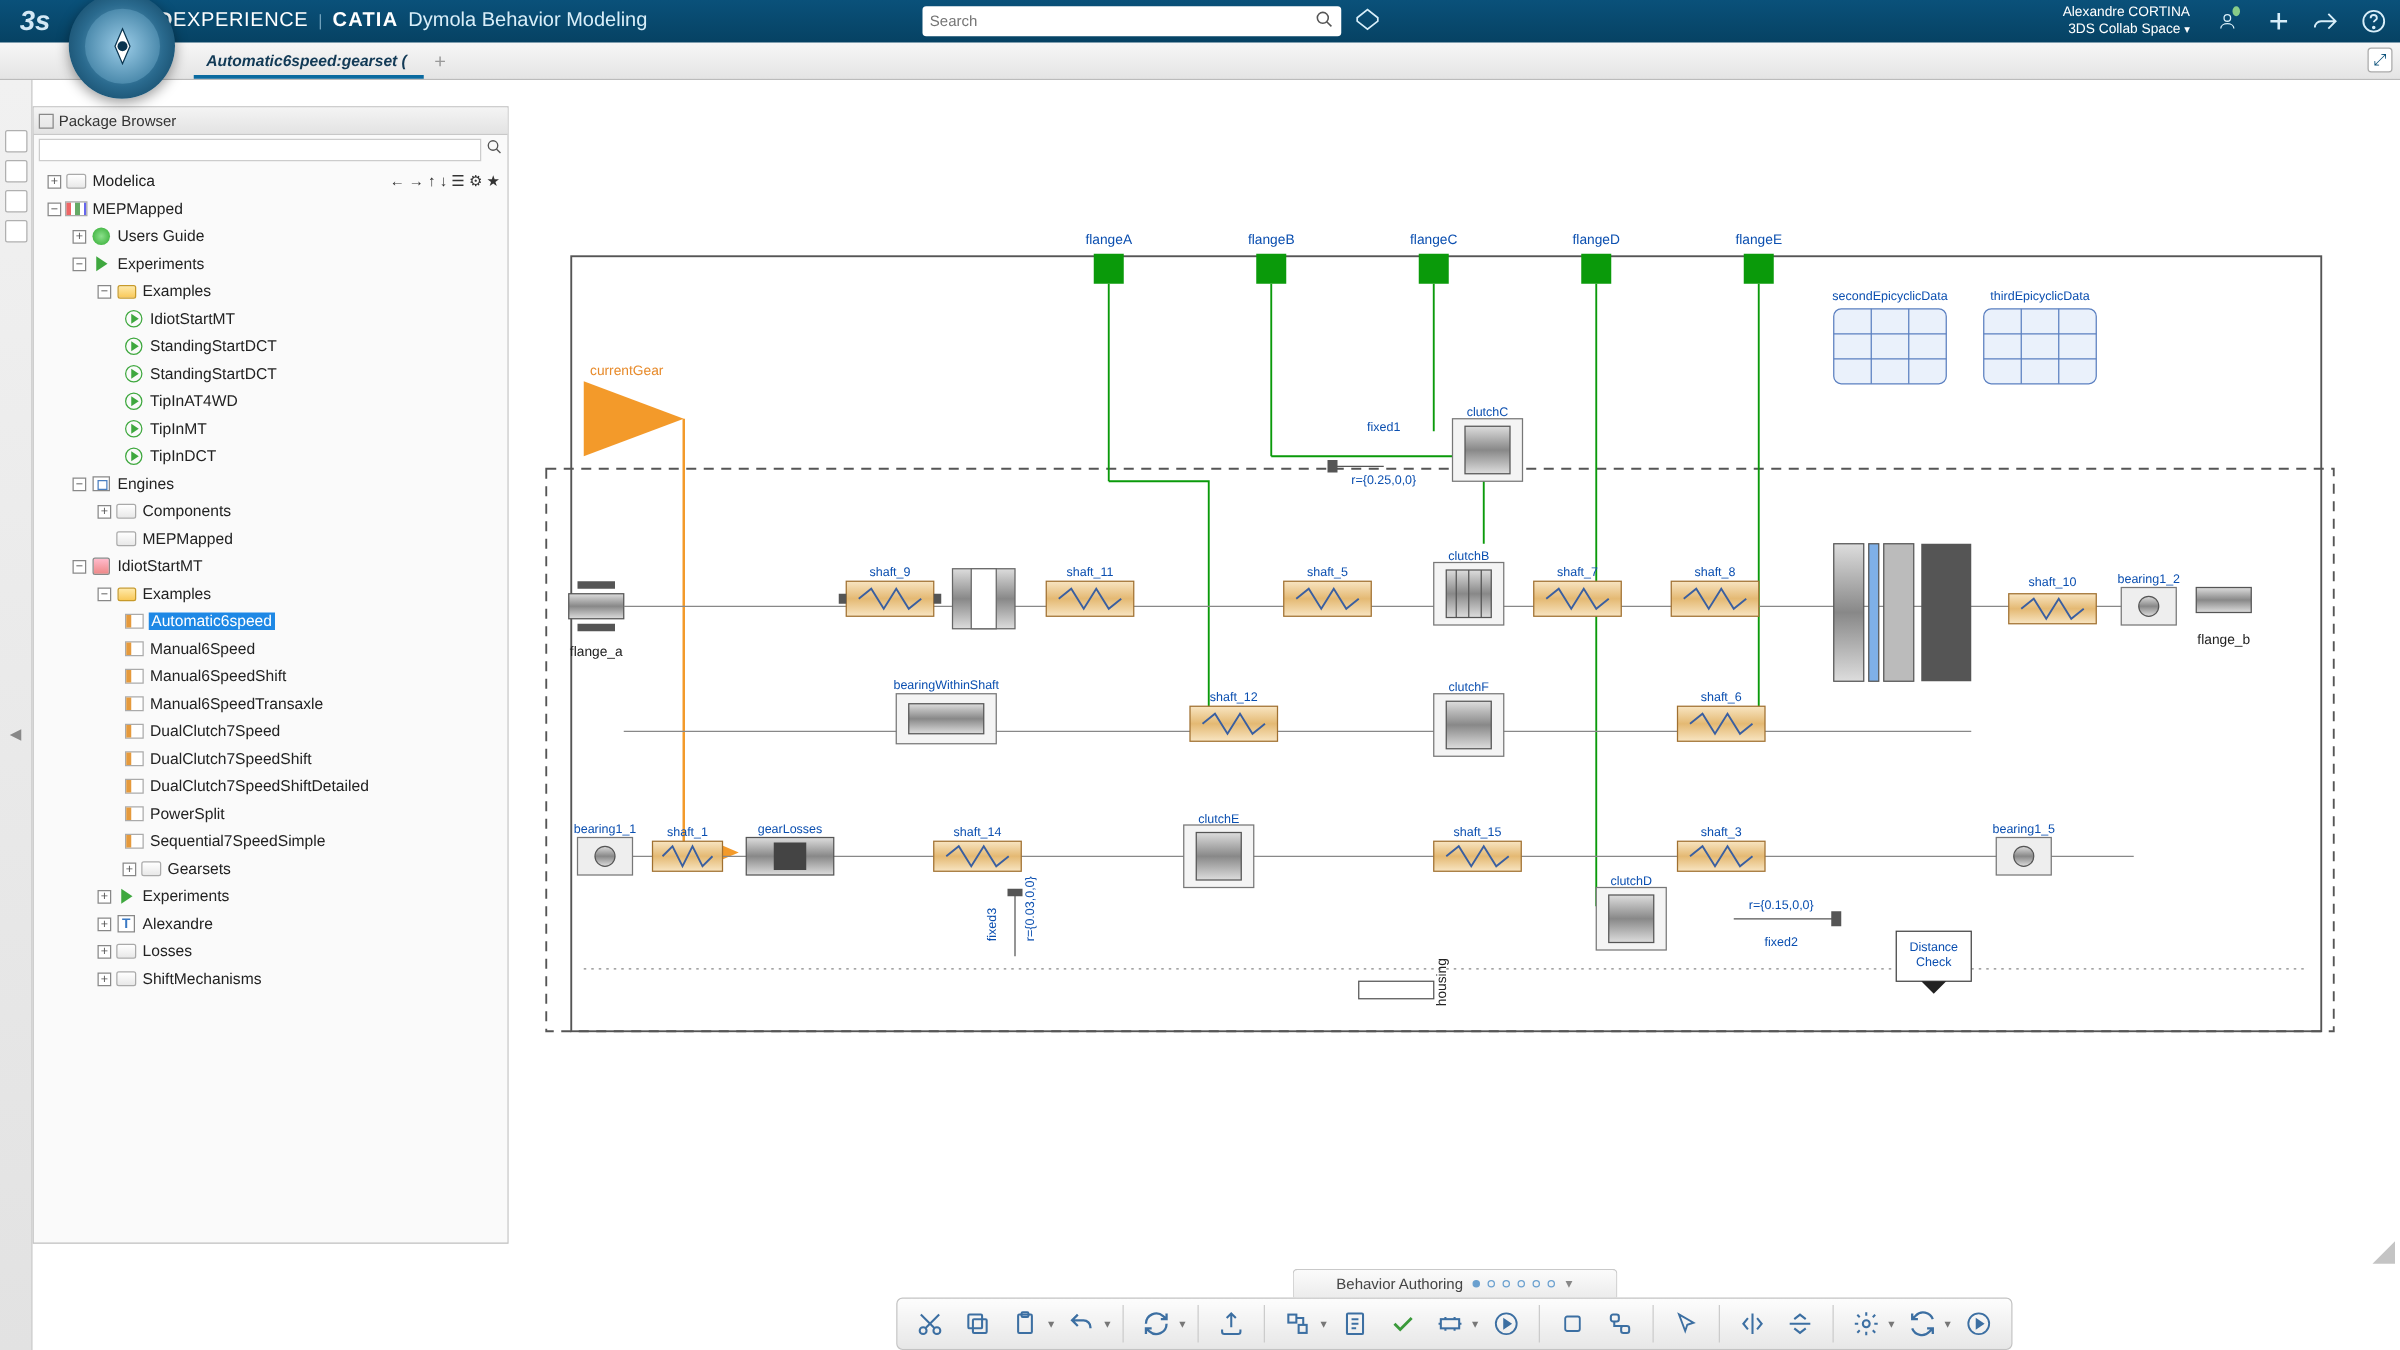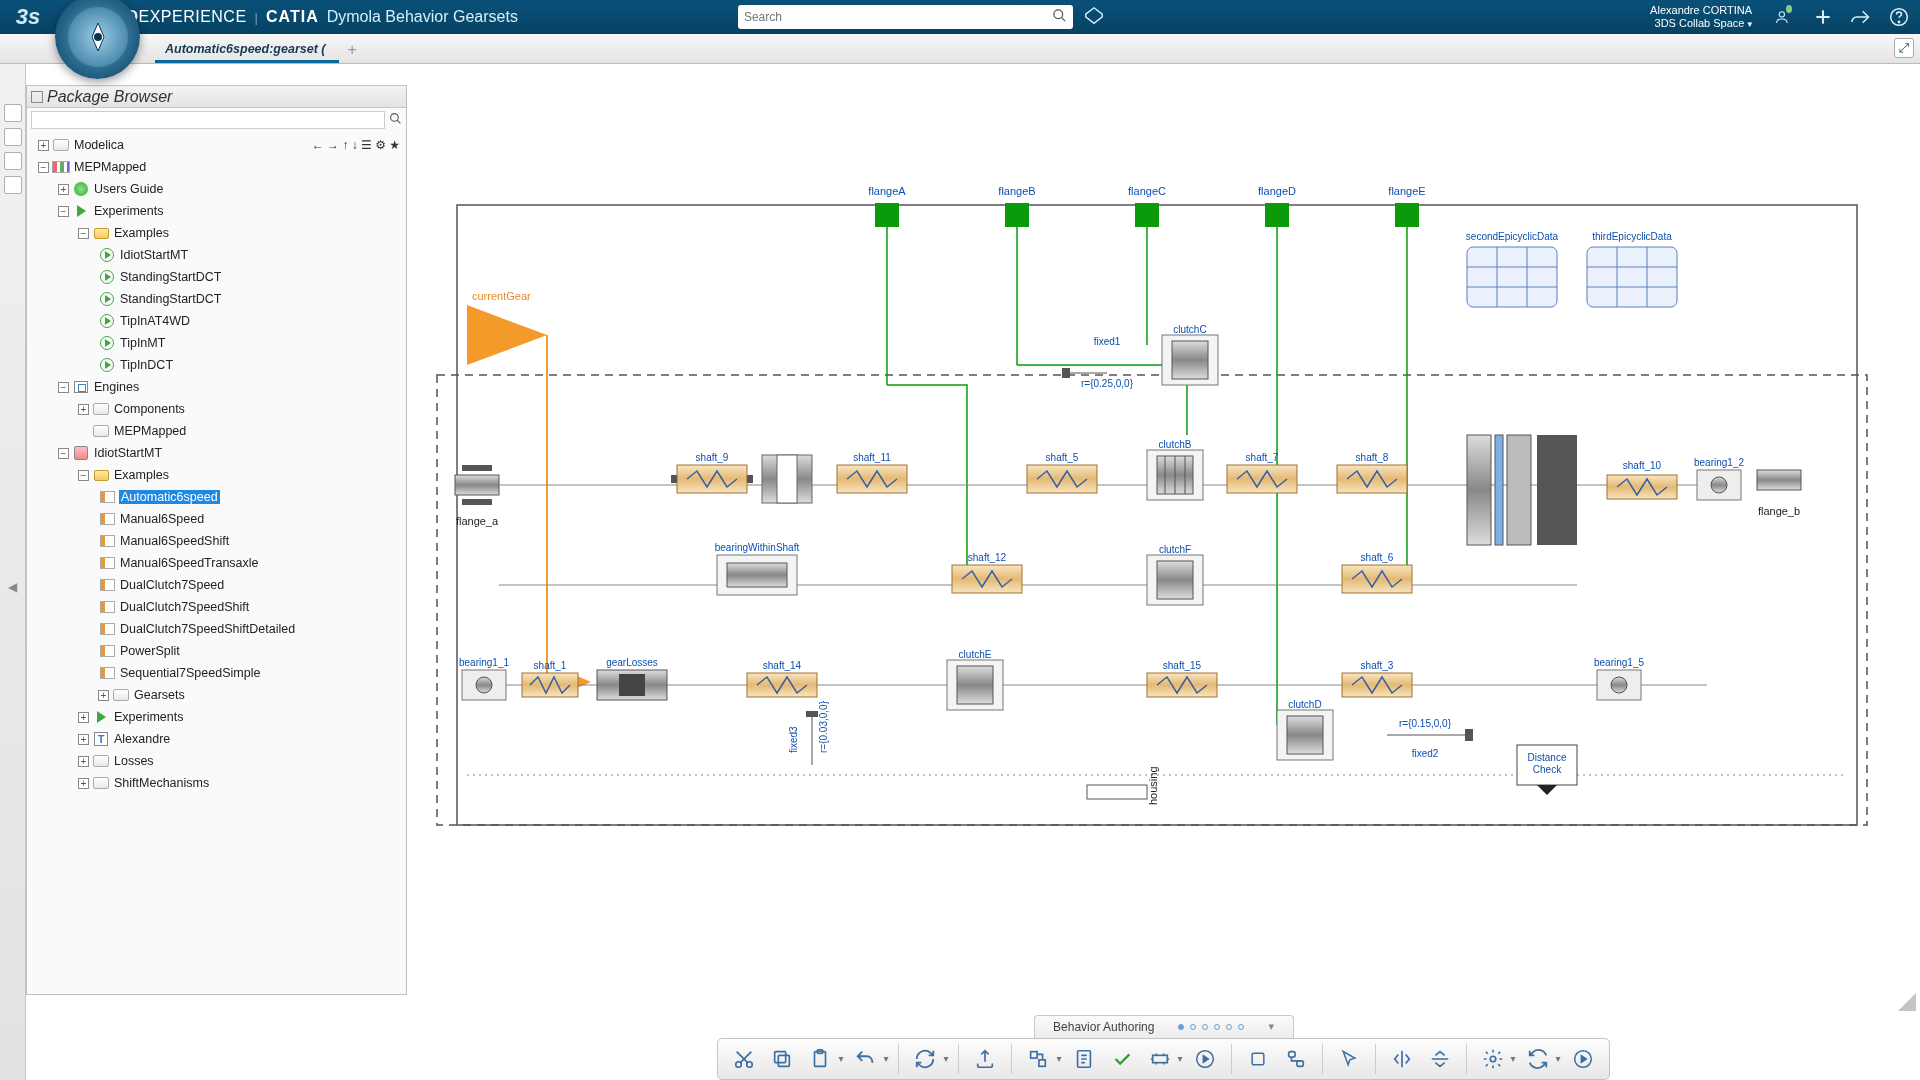--- a/index.html
+++ b/index.html
@@ -31,21 +31,21 @@
 .tab-add { margin-left:8px; color:#999; font-size:16px; padding-bottom:4px;}
 .tab-strip .maxico { position:absolute; right:6px; top:4px; width:20px; height:20px; border:1px solid #aaa; display:flex; align-items:center; justify-content:center; color:#0a517a; font-size:13px; border-radius:3px; background:#fff;}
 
 
 .left-rail { position:absolute; left:0; top:64px; width:26px; background:linear-gradient(#f1f1f1,#e2e2e2); border-right:1px solid #c5c5c5; display:flex; flex-direction:column; align-items:center; padding-top:40px; gap:6px; height:calc(100% - 64px);}
 .left-rail .ritem { width:18px; height:18px; border:1px solid #b0b0b0; background:#fff; border-radius:2px; }
 .rail-arrow { margin-top:380px; color:#888; font-size:12px; }
 
 
 .pkg-panel { position:absolute; left:26px; top:85px; width:381px; height:910px; background:#fafafa; border:1px solid #c0c0c0; display:flex; flex-direction:column; }
-.pkg-title { height:22px; background:linear-gradient(#f4f4f4,#e3e3e3); border-bottom:1px solid #c8c8c8; display:flex; align-items:center; font-size:16px; color:#333; padding-left:4px; gap:4px;font-style:italic;}
+.pkg-title { height:22px; background:linear-gradient(#f4f4f4,#e3e3e3); border-bottom:1px solid #c8c8c8; display:flex; align-items:center; font-size:12px; color:#333; padding-left:4px; gap:4px;}
 .pkg-title .sq { width:12px; height:12px; border:1px solid #888; }
 .pkg-search { height:24px; display:flex; align-items:center; padding:2px 4px; gap:4px; }
 .pkg-search input { flex:1; height:18px; border:1px solid #ccc; font-size:11px; padding:0 4px;}
 .pkg-tree { flex:1; overflow:auto; font-size:12.5px; color:#222; padding:2px 0 0 2px; }
 .node { display:flex; align-items:center; height:22px; padding-left:4px; gap:3px; white-space:nowrap;}
 .tw { width:11px; height:11px; border:1px solid #888; font-size:10px; line-height:9px; text-align:center; color:#555; background:#fff; flex-shrink:0;}
 .iw { width:18px; height:16px; flex-shrink:0; display:flex; align-items:center; justify-content:center; }
 .node.sel .lbl { background:#1e88e5; color:#fff; padding:0 2px; }
 .ind { display:inline-block; }
 .toolbar-row { display:flex; gap:5px; margin-left:auto; margin-right:6px; font-size:12px; color:#333;}
@@ -65,21 +65,21 @@
 .ic-dots { width:18px; height:12px; background:linear-gradient(90deg,#e66 0 4px,#fff 4px 7px,#6a6 7px 11px,#fff 11px 14px,#66e 14px 18px); border:1px solid #aaa;}
 .ic-T { width:14px;height:14px;border:1px solid #888;background:#fff;color:#3b79c4;font-weight:bold;font-size:11px;text-align:center;line-height:12px;}
 
 
 .canvas { position:absolute; left:407px; top:85px; right:0; bottom:65px; background:#fff; }
 .canvas svg { width:100%; height:100%; }
 .resize-tri { position:absolute; right:4px; bottom:4px; width:0; height:0; border-right:18px solid #c4c4c4; border-top:18px solid transparent;}
 
 
 .bottom-zone { position:absolute; left:407px; right:0; bottom:0; height:65px; display:flex; flex-direction:column; align-items:center;}
-.bzone-label { height:24px; width:260px; background:linear-gradient(#fbfbfb,#ececec); border:1px solid #c9c9c9; border-bottom:none; border-radius:4px 4px 0 0; display:flex; align-items:center; justify-content:center; gap:24px; font-size:12px; color:#444;}
+.bzone-label { height:24px; width:260px; background:linear-gradient(#fbfbfb,#ececec); border:1px solid #c9c9c9; border-bottom:none; border-radius:4px 4px 0 0; display:flex; align-items:center; justify-content:center; gap:8px; font-size:12px; color:#444;}
 .dotset { display:flex; gap:6px; align-items:center;}
 .dot { width:6px; height:6px; border-radius:50%; border:1px solid #6aa0cf;}
 .dot.f { background:#6aa0cf;}
 .tool-bar { height:44px; background:linear-gradient(#fdfdfd,#e7e7e7); border:1px solid #c3c3c3; border-radius:5px; display:flex; align-items:center; padding:0 10px; gap:6px;}
 .tbtn { width:32px; height:32px; display:flex; align-items:center; justify-content:center; border-radius:3px; color:#3c6fa2; }
 .tsep { width:1px; height:30px; background:#ccc; margin:0 4px;}
 .tdd { font-size:10px; color:#777; margin-left:-4px;}
 
 
 .d-lbl { font-size:11px; fill:#0b4fb0; font-family:Arial; }
@@ -94,21 +94,21 @@
   <div class="compass">
     <svg width="40" height="40" viewBox="0 0 40 40">
         <polygon points="20,6 26,20 20,34 14,20" fill="#fff" stroke="#0a3550"></polygon>
         <circle cx="20" cy="20" r="4" fill="#0a3550"></circle>
       </svg>
   </div>
   <div class="brand-block">
     <span class="brand-3d"><b>3D</b><span>EXPERIENCE</span></span>
     <span class="brand-divider">|</span>
     <span class="brand-catia">CATIA</span>
-    <span class="brand-sub">Dymola Behavior Gearsets</span>
+    <span class="brand-sub">Dymola Behavior Modeling</span>
   </div>
   <div class="search-wrap">
     <div class="search-box">
       <input placeholder="Search" style="">
       <span style="color:#555;">
         <svg width="15" height="15" viewBox="0 0 24 24" fill="none" stroke="currentColor" stroke-width="2">
             <circle cx="10" cy="10" r="7"></circle>
             <line x1="21" y1="21" x2="15" y2="15"></line>
           </svg>
       </span>

